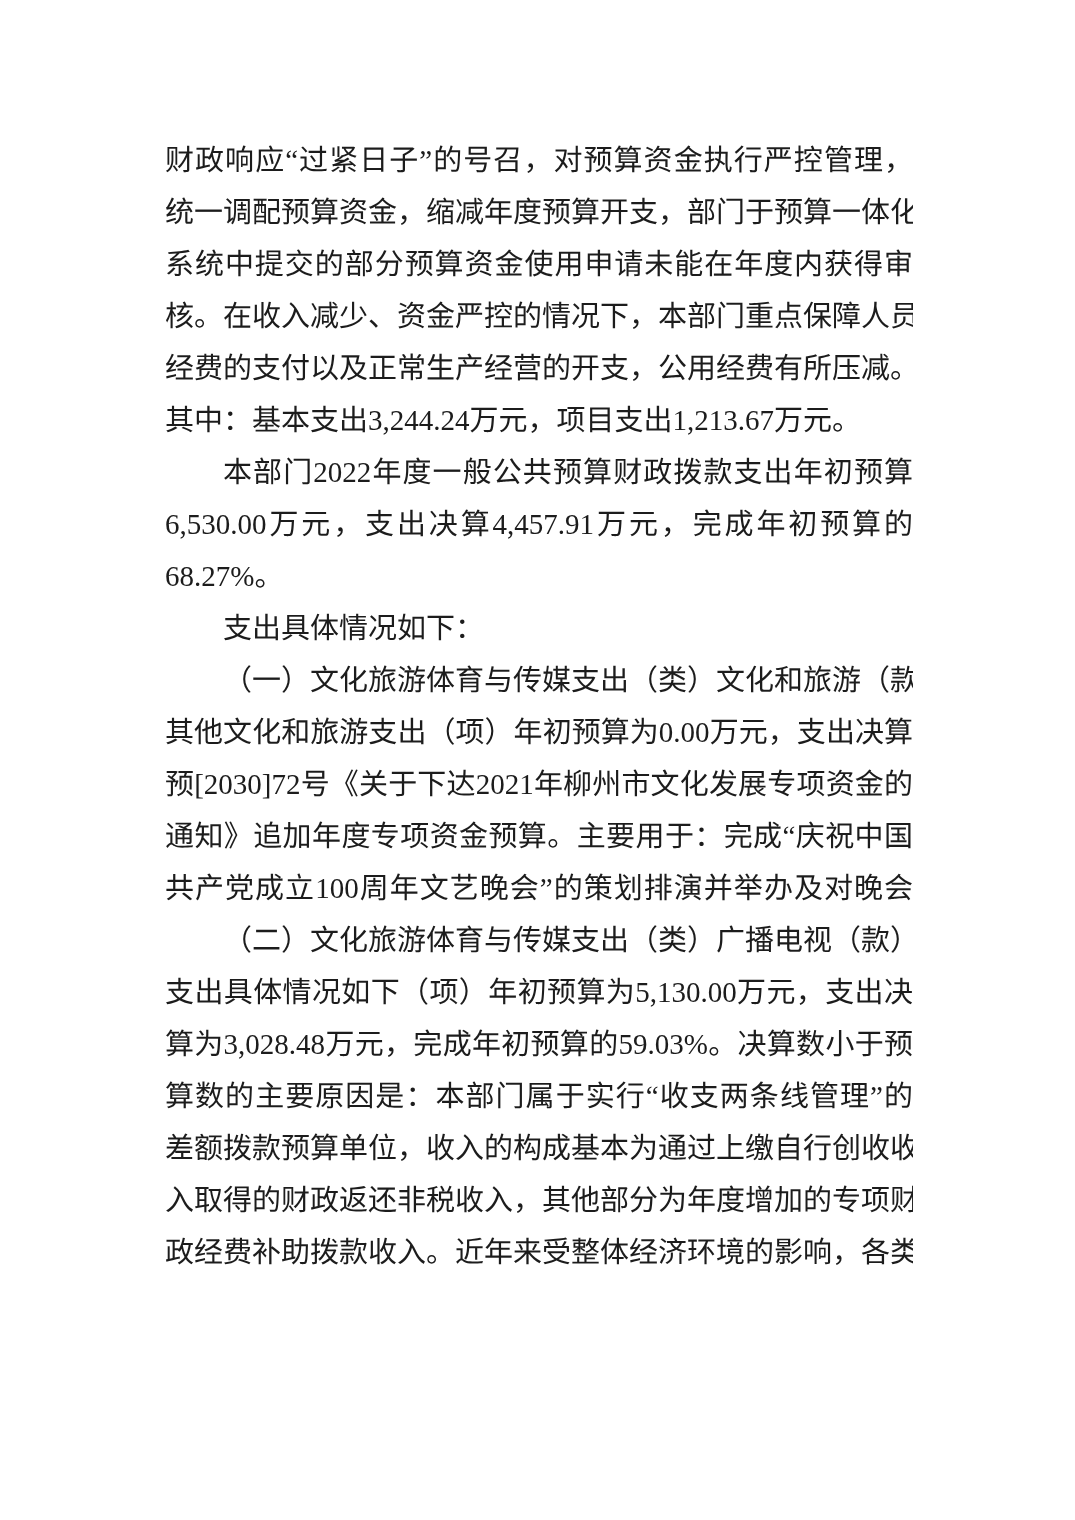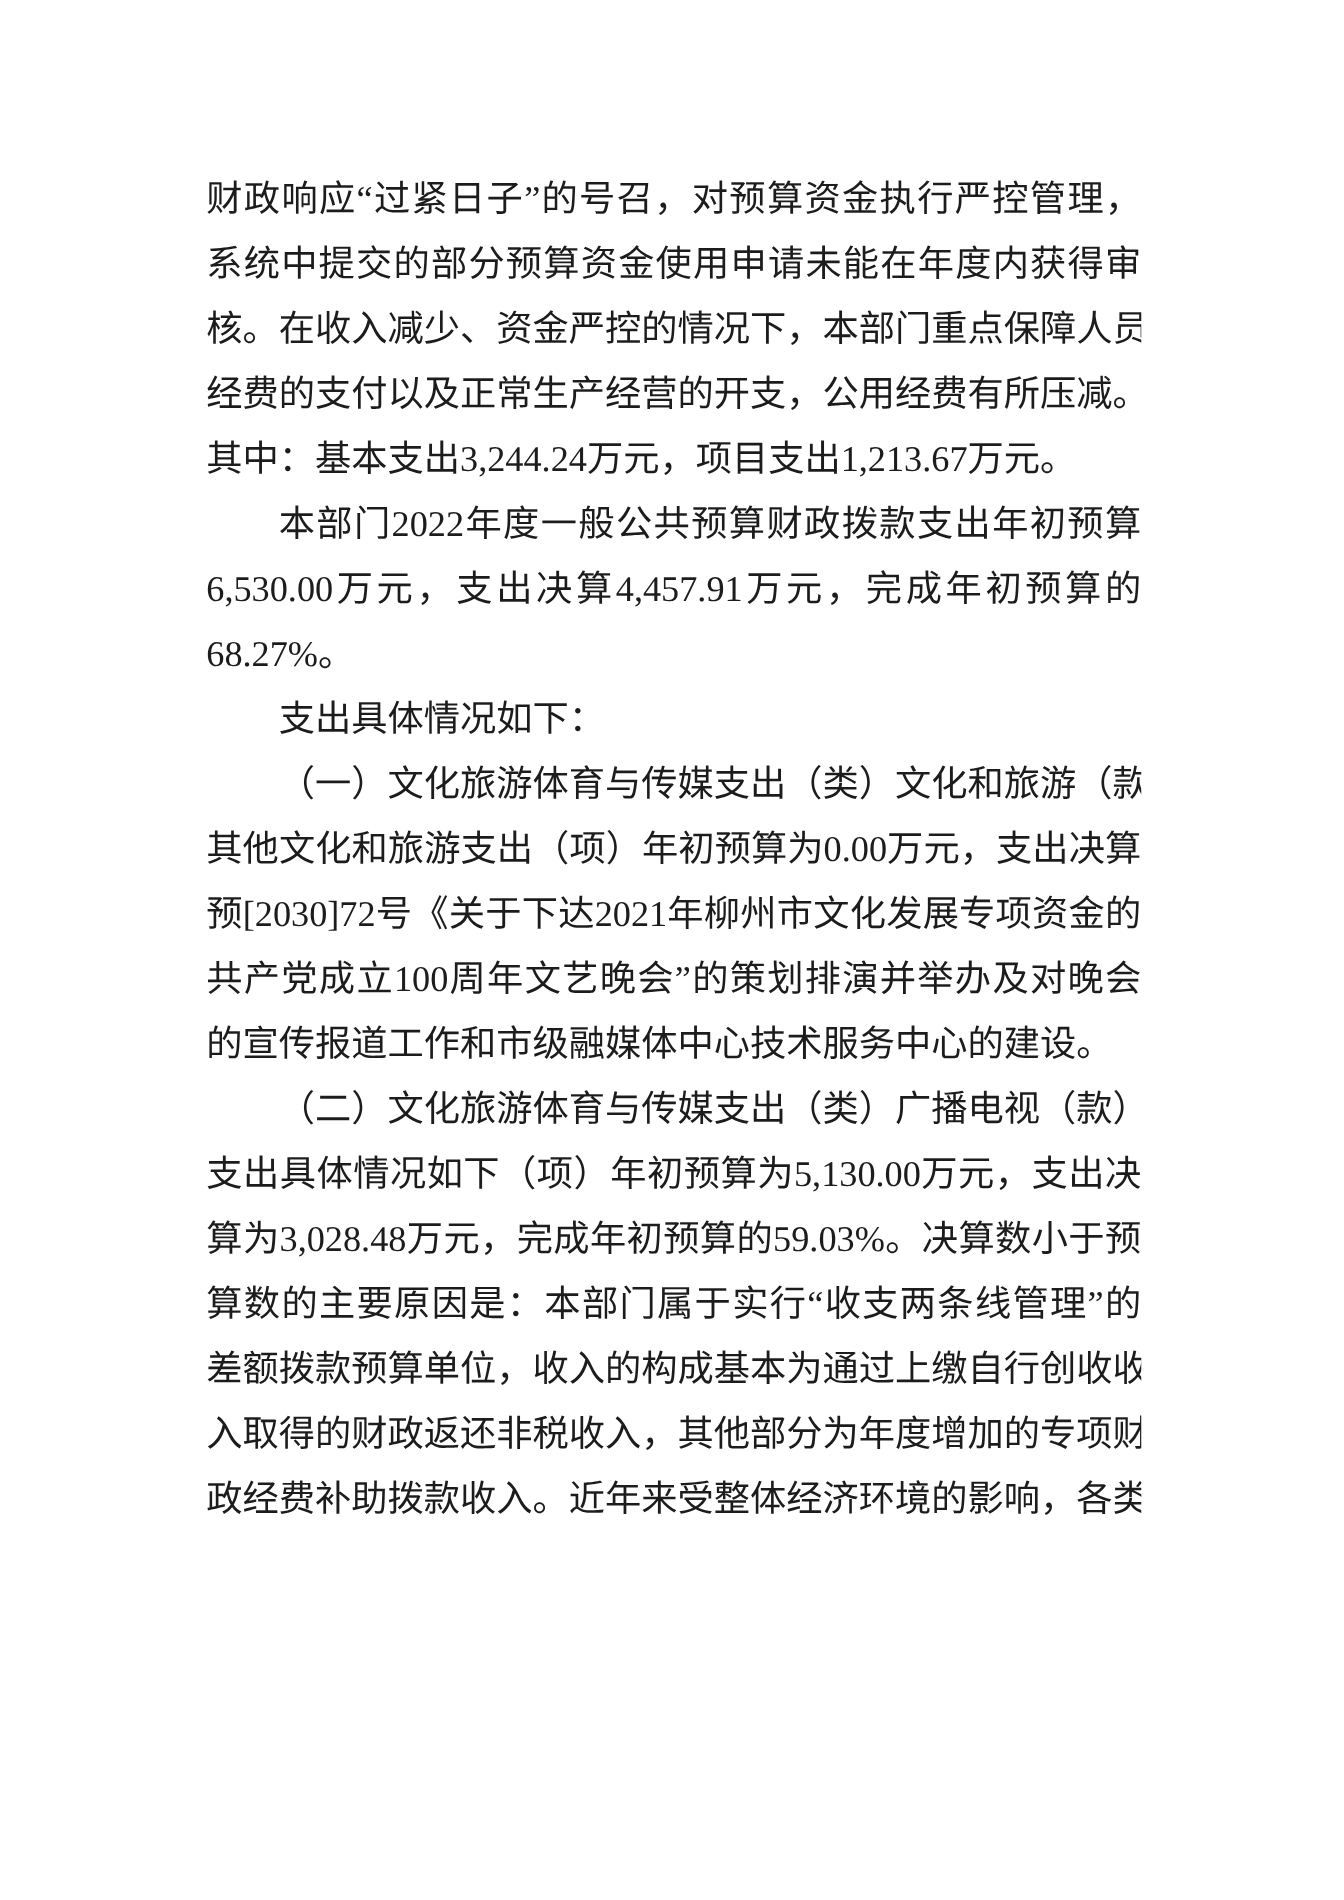--- a/index.html
+++ b/index.html
@@ -41,42 +41,43 @@
   
   .line.indent { padding-left: 58px; }
 </style>
 </head>
 <body>
 
 <main class="page">
 
   <section class="para">
     <div class="line">财政响应“过紧日子”的号召，对预算资金执行严控管理，</div>
+    <div class="line">统一调配预算资金，缩减年度预算开支，部门于预算一体化</div>
     <div class="line">系统中提交的部分预算资金使用申请未能在年度内获得审</div>
     <div class="line">核。在收入减少、资金严控的情况下，本部门重点保障人员</div>
     <div class="line">经费的支付以及正常生产经营的开支，公用经费有所压减。</div>
     <div class="line end">其中：基本支出3,244.24万元，项目支出1,213.67万元。</div>
   </section>
 
   <section class="para">
     <div class="line indent">本部门2022年度一般公共预算财政拨款支出年初预算</div>
     <div class="line">6,530.00万元，支出决算4,457.91万元，完成年初预算的</div>
     <div class="line end">68.27%。</div>
   </section>
 
   <section class="para">
     <div class="line indent end">支出具体情况如下：</div>
   </section>
 
   <section class="para">
     <div class="line indent">（一）文化旅游体育与传媒支出（类）文化和旅游（款）</div>
     <div class="line">其他文化和旅游支出（项）年初预算为0.00万元，支出决算</div>
     <div class="line">预[2030]72号《关于下达2021年柳州市文化发展专项资金的</div>
+    <div class="line">通知》追加年度专项资金预算。主要用于：完成“庆祝中国</div>
     <div class="line">共产党成立100周年文艺晚会”的策划排演并举办及对晚会</div>
-    <div class="line end">的宣传报道工作和市级融媒体中心技术服务中心的建设。</div>
   </section>
 
   <section class="para">
     <div class="line indent">（二）文化旅游体育与传媒支出（类）广播电视（款）</div>
     <div class="line">支出具体情况如下（项）年初预算为5,130.00万元，支出决</div>
     <div class="line">算为3,028.48万元，完成年初预算的59.03%。决算数小于预</div>
     <div class="line">算数的主要原因是：本部门属于实行“收支两条线管理”的</div>
     <div class="line">差额拨款预算单位，收入的构成基本为通过上缴自行创收收</div>
     <div class="line">入取得的财政返还非税收入，其他部分为年度增加的专项财</div>
     <div class="line">政经费补助拨款收入。近年来受整体经济环境的影响，各类</div>

